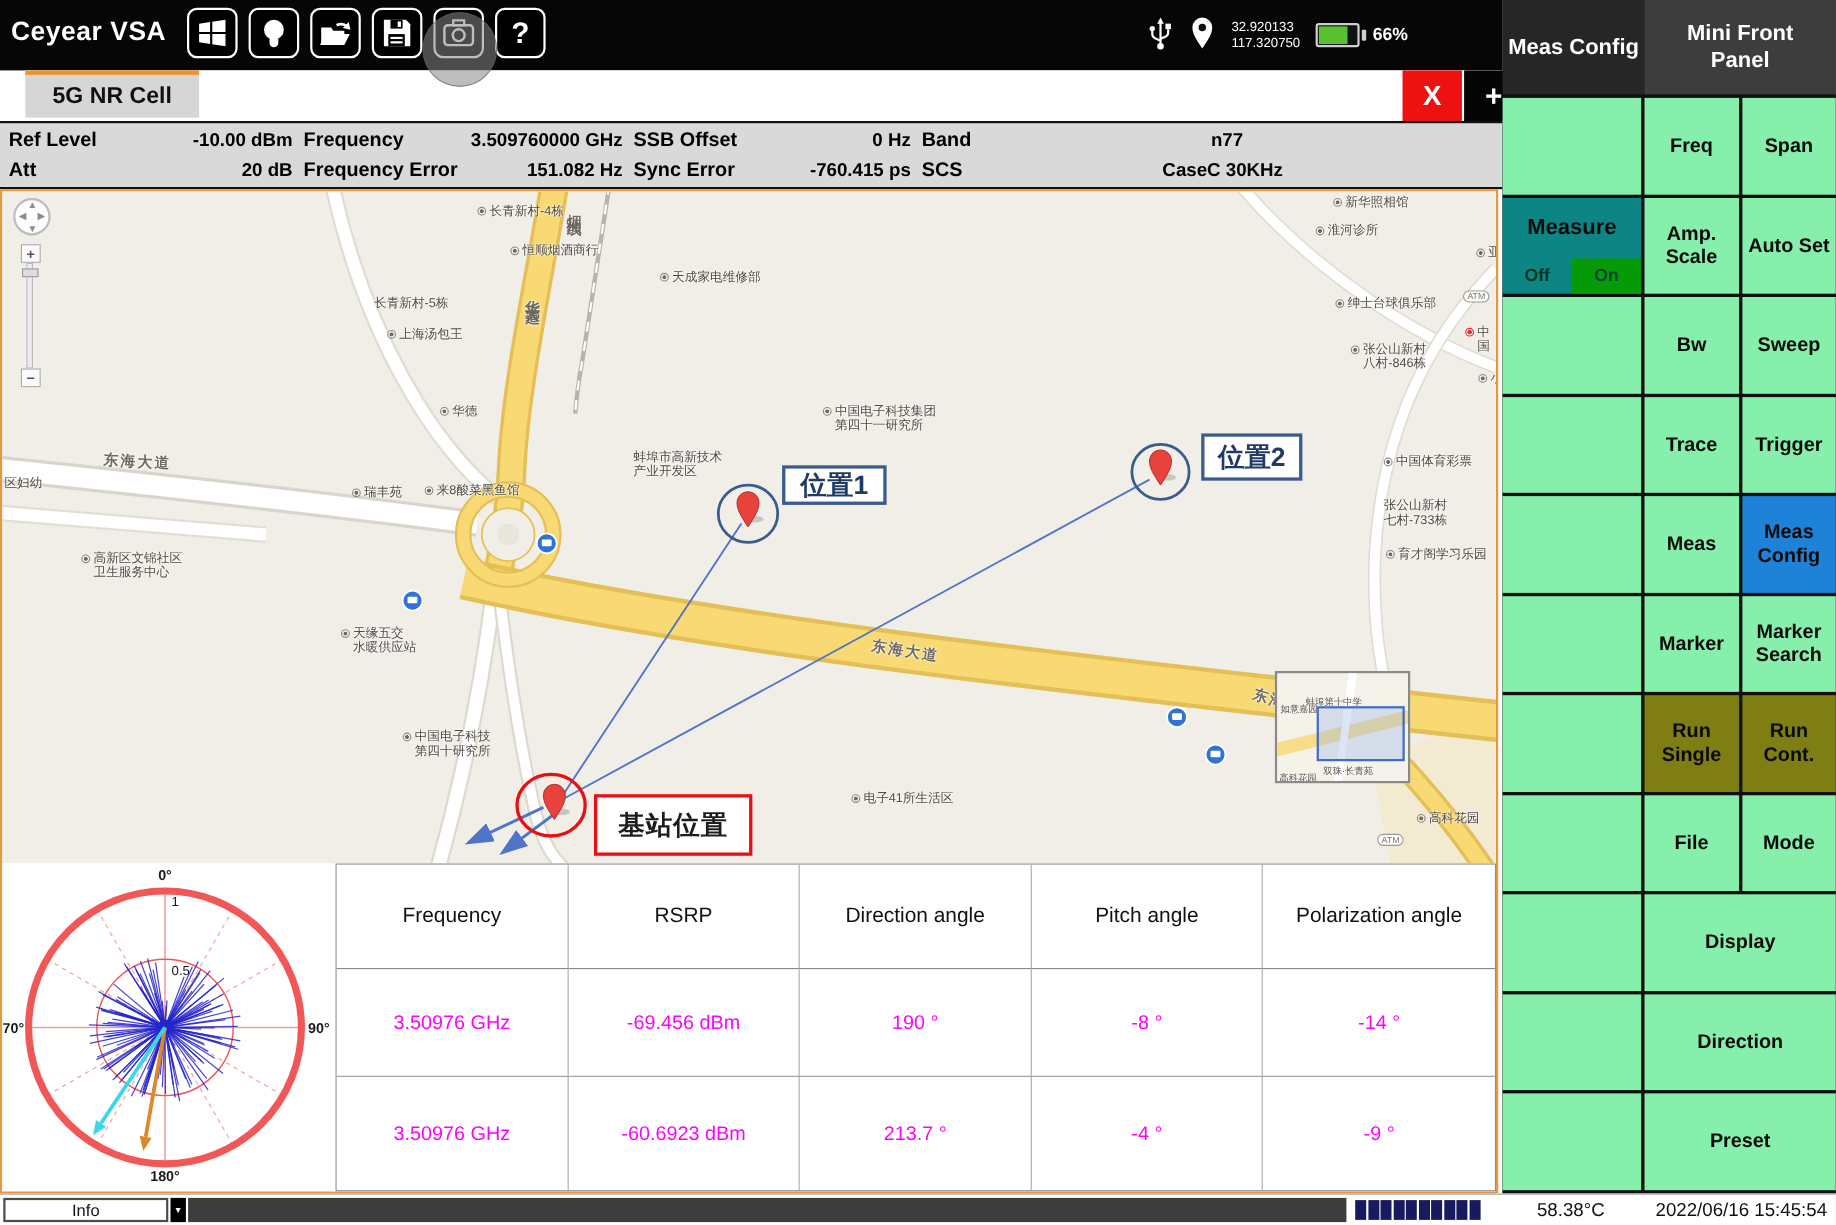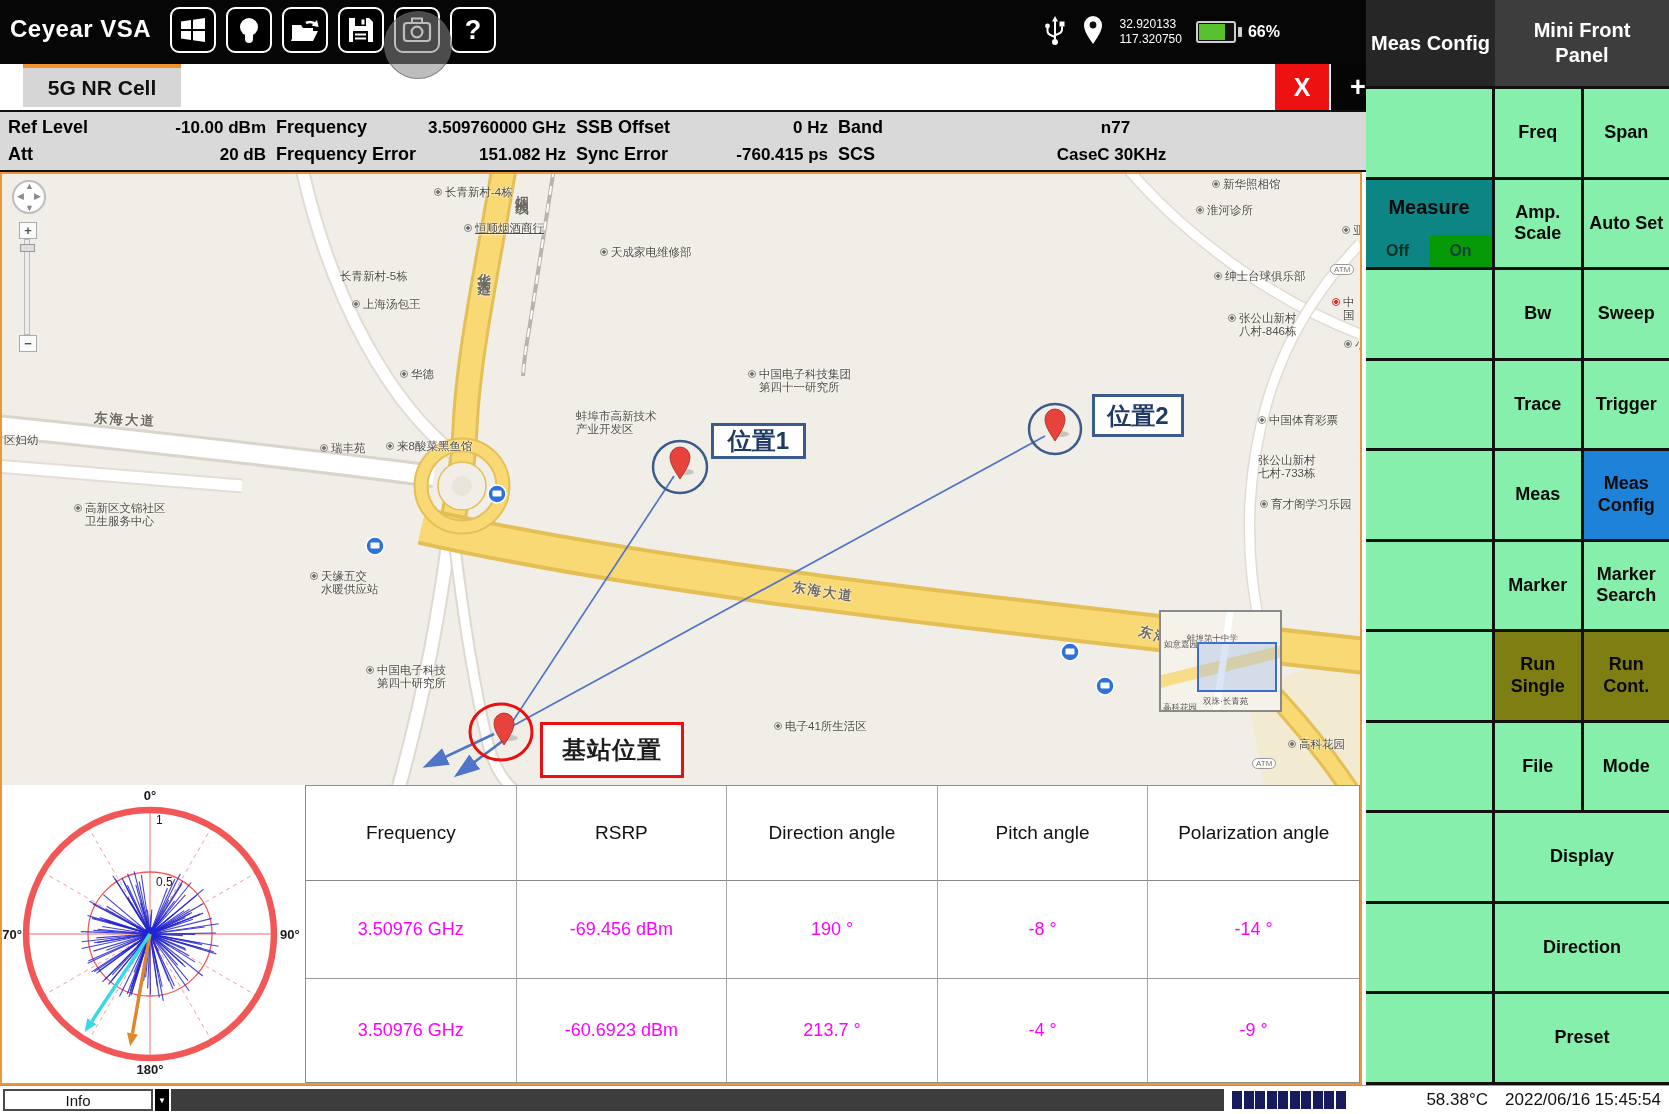--- a/index.html
+++ b/index.html
@@ -102,21 +102,21 @@
   .measure-states .on{background:#079a07;color:#043;}
   
   .statusbar{position:absolute;left:0;top:1085px;width:1669px;height:29px;background:#fff;border-top:1px solid #999;box-sizing:border-box;}
   .sb-info{position:absolute;left:3px;top:3px;width:150px;height:22px;background:#fff;border:2px solid #4a4a4a;
     box-sizing:border-box;display:flex;align-items:center;justify-content:center;font-size:15px;color:#111;}
   .sb-arrow{position:absolute;left:155px;top:3px;width:14px;height:22px;background:#000;color:#fff;font-size:8px;
     display:flex;align-items:center;justify-content:center;}
   .sb-msg{position:absolute;left:171px;top:3px;width:1053px;height:22px;background:#3d3d3d;}
   .sb-progress{position:absolute;left:1232px;top:5px;height:18px;display:flex;gap:1.5px;}
   .sb-progress i{width:10px;height:18px;background:#181a60;}
-  .sb-temp{position:absolute;left:1368px;top:4px;width:120px;text-align:right;font-size:17px;color:#111;}
+  .sb-temp{position:absolute;left:1368px;top:4px;width:120px;text-align:center;font-size:17px;color:#111;}
   .sb-time{position:absolute;right:8px;top:4px;font-size:17px;color:#111;}
 </style>
 </head>
 <body>
 
 <div class="screen">
 
   <div class="topbar">
     <span class="brand">Ceyear VSA</span>
     <div class="tool-icons">
@@ -309,21 +309,21 @@
             </g>
           <g transform="translate(1103,512)">
               <circle r="9" fill="#2f72d8" stroke="#fff" stroke-width="1.5"></circle>
               <rect x="-4.5" y="-3.5" width="9" height="6" rx="1" fill="#fff"></rect>
             </g>
         </g>
       </svg>
 
       <div id="poi-layer">
           <div class="poi " style="left: 432px; top: 12px;"><i class="dot"></i><span>长青新村-4栋</span></div>
-          <div class="poi " style="left: 462px; top: 48px; text-decoration: underline;"><i class="dot"></i><span>恒顺烟酒商行</span></div>
+          <div class="poi " style="left: 462px; top: 48px;"><i class="dot"></i><span>恒顺烟酒商行</span></div>
           <div class="poi " style="left: 598px; top: 72px;"><i class="dot"></i><span>天成家电维修部</span></div>
           <div class="poi " style="left: 1210px; top: 4px;"><i class="dot"></i><span>新华照相馆</span></div>
           <div class="poi " style="left: 1194px; top: 30px;"><i class="dot"></i><span>淮河诊所</span></div>
           <div class="poi " style="left: 1340px; top: 50px;"><i class="dot"></i><span>亚</span></div>
           <div class="poi " style="left: 338px; top: 96px;"><span>长青新村-5栋</span></div>
           <div class="poi " style="left: 350px; top: 124px;"><i class="dot"></i><span>上海汤包王</span></div>
           <div class="poi " style="left: 1212px; top: 96px;"><i class="dot"></i><span>绅士台球俱乐部</span></div>
           <div class="poi oval" style="left: 1328px; top: 90px;"><span>ATM</span></div>
           <div class="poi red" style="left: 1330px; top: 122px;"><i class="dot"></i><span>中国</span></div>
           <div class="poi " style="left: 1226px; top: 138px;"><i class="dot"></i><span>张公山新村

